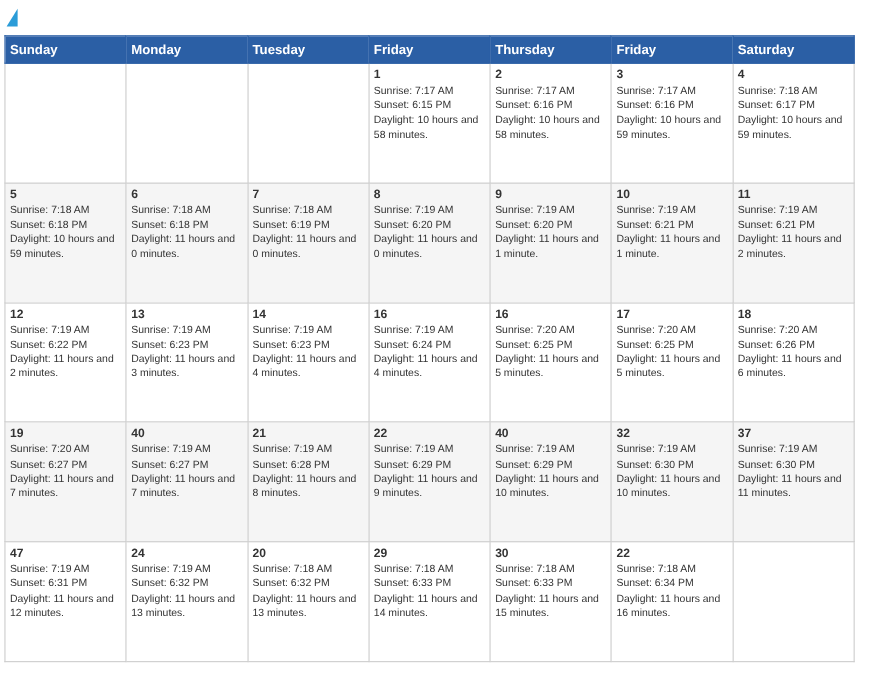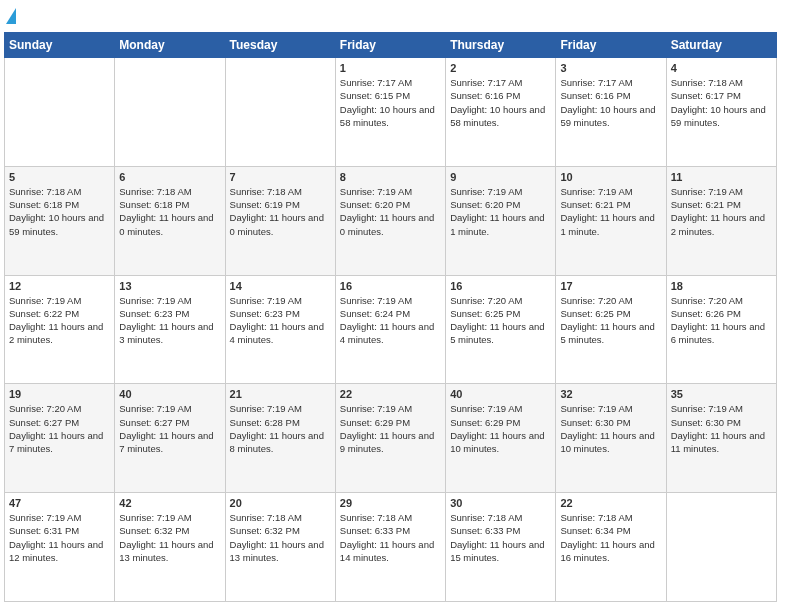--- a/index.html
+++ b/index.html
@@ -235,31 +235,31 @@
           </td>
           <td class="alt-row">
             <div class="day-number">40</div>
           <div class="day-info">Sunrise: 7:19 AM<br>Sunset: 6:29 PM<br>Daylight: 11 hours and 10 minutes.</div>
           </td>
           <td class="alt-row">
             <div class="day-number">32</div>
           <div class="day-info">Sunrise: 7:19 AM<br>Sunset: 6:30 PM<br>Daylight: 11 hours and 10 minutes.</div>
           </td>
           <td class="alt-row">
-            <div class="day-number">35</div>
+            <div class="day-number">37</div>
           <div class="day-info">Sunrise: 7:19 AM<br>Sunset: 6:30 PM<br>Daylight: 11 hours and 11 minutes.</div>
           </td>
         </tr>
         <tr>
           <td>
             <div class="day-number">47</div>
           <div class="day-info">Sunrise: 7:19 AM<br>Sunset: 6:31 PM<br>Daylight: 11 hours and 12 minutes.</div>
           </td>
           <td>
-            <div class="day-number">42</div>
+            <div class="day-number">24</div>
           <div class="day-info">Sunrise: 7:19 AM<br>Sunset: 6:32 PM<br>Daylight: 11 hours and 13 minutes.</div>
           </td>
           <td>
             <div class="day-number">20</div>
           <div class="day-info">Sunrise: 7:18 AM<br>Sunset: 6:32 PM<br>Daylight: 11 hours and 13 minutes.</div>
           </td>
           <td>
             <div class="day-number">29</div>
           <div class="day-info">Sunrise: 7:18 AM<br>Sunset: 6:33 PM<br>Daylight: 11 hours and 14 minutes.</div>
           </td>

